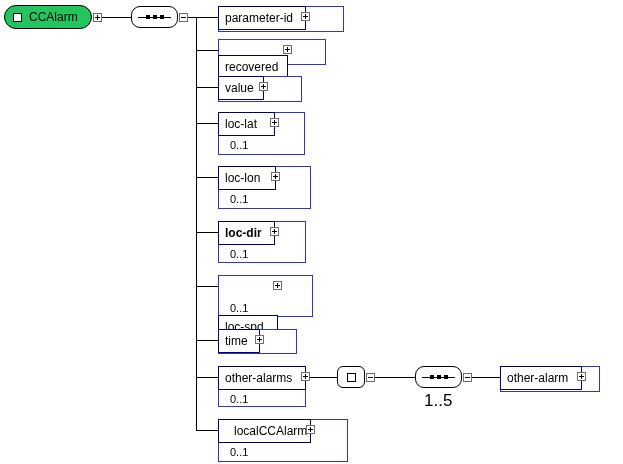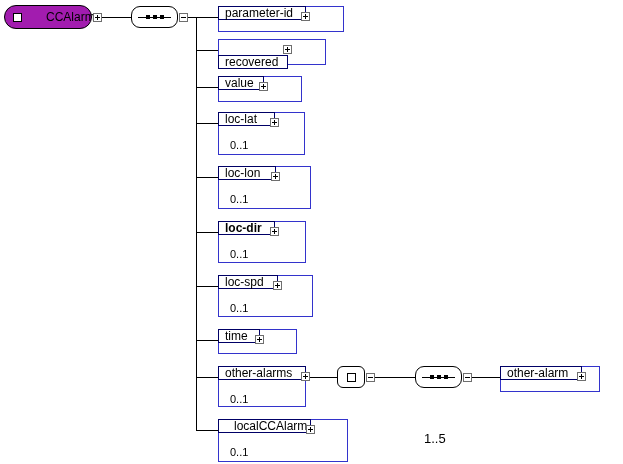--- a/index.html
+++ b/index.html
@@ -7,22 +7,22 @@
   body {
     width:623px; height:464px; position:relative; overflow:hidden;
     font-family:"Liberation Sans", sans-serif; font-size:12px; color:#000;
   }
   .stage { position:absolute; left:0; top:0; width:623px; height:464px; }
 
   .hline { position:absolute; height:1px; background:#000; }
   .vline { position:absolute; width:1px;  background:#000; }
 
   .root-box {
-    position:absolute; background:#a21caf; border:1px solid #000; border-radius:12px;
-    display:flex; align-items:center; gap:24px; padding-left:8px; white-space:nowrap;
+    position:absolute; background:#22c55e; border:1px solid #000; border-radius:12px;
+    display:flex; align-items:center; gap:7px; padding-left:8px; white-space:nowrap;
   }
   .sq-icon { width:9px; height:9px; border:1px solid #000; background:#fff; flex:none; }
 
   .seq-box {
     position:absolute; width:47px; height:22px; background:#fff;
     border:1px solid #000; border-radius:9px;
   }
   .seq-line { position:absolute; left:6px; right:6px; top:10px; height:1px; background:#000; }
   .seq-dot  { position:absolute; width:4px; height:4px; top:8px; background:#000; }
   .seq-dot.d1 { left:14px; } .seq-dot.d2 { left:21px; } .seq-dot.d3 { left:28px; }
@@ -32,30 +32,30 @@
     cursor:pointer;
   }
   .expander::before { content:""; position:absolute; left:1px; top:3px; width:5px; height:1px; background:#000; }
   .expander.plus::after { content:""; position:absolute; left:3px; top:1px; width:1px; height:5px; background:#000; }
 
   .node { position:absolute; }
   .outer {
     position:absolute; left:0; top:0; background:#fff; border:1px solid #3333cc;
   }
   .name-box {
-    position:absolute; left:0; top:0; height:14px; background:#fff;
+    position:absolute; left:0; top:0; height:24px; background:#fff;
     border:1px solid #000066; display:flex; align-items:center;
     padding-left:6px; white-space:nowrap; cursor:default;
   }
   .anon-box {
     position:absolute; width:28px; height:22px; background:#fff; border:1px solid #000;
     border-radius:6px; display:flex; align-items:center; justify-content:center;
   }
   .occ { position:absolute; left:12px; top:27px; font-size:11px; white-space:nowrap; }
-  .free-label { position:absolute; font-size:13px; white-space:nowrap;margin-top:40px; }
+  .free-label { position:absolute; font-size:17px; white-space:nowrap; }
 </style>
 </head>
 <body>
 
 <div class="stage">
 
   <div class="root-box" style="left:4px; top:5px; width:88px; height:24px;">
     <span class="sq-icon"></span>
     <span>CCAlarm</span>
   </div>
@@ -129,21 +129,21 @@
     <div class="outer" style="width:88px; height:42px;"></div>
     <div class="name-box" style="width:57px;font-weight:bold;">
       <span>loc-dir</span>
     </div>
     <span class="expander plus" style="left:52px; top:6px;"></span>
     <div class="occ">0..1</div>
   </div>
 
   <div class="node" style="left:218px; top:275px;">
     <div class="outer" style="width:95px; height:42px;"></div>
-    <div class="name-box" style="width:60px;">
+    <div class="name-box" style="width:60px;margin-top:40px;">
       <span>loc-spd</span>
     </div>
     <span class="expander plus" style="left:55px; top:6px;"></span>
     <div class="occ">0..1</div>
   </div>
 
   <div class="node" style="left:218px; top:329px;">
     <div class="outer" style="width:79px; height:25px;"></div>
     <div class="name-box" style="width:42px;">
       <span>time</span>

